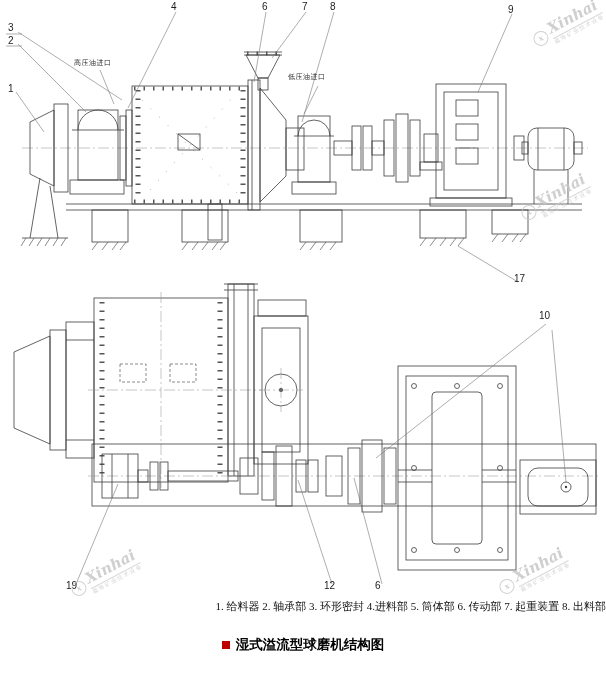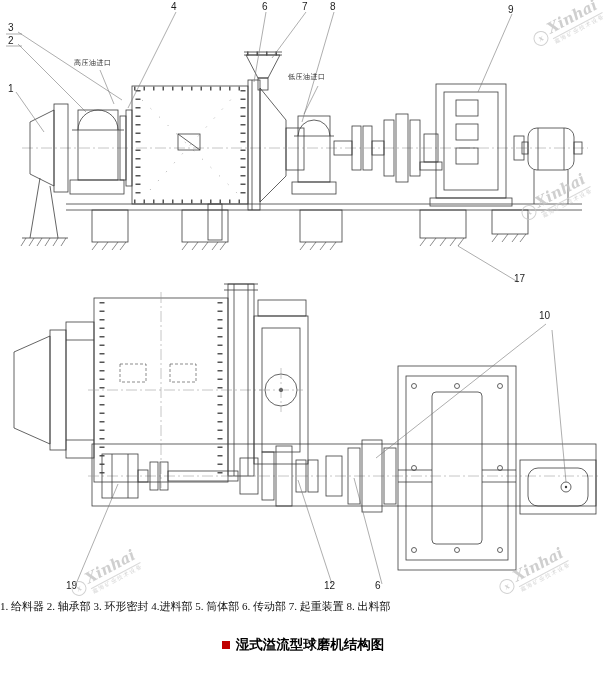--- a/index.html
+++ b/index.html
@@ -22,21 +22,21 @@
   .watermark{position:absolute;display:flex;align-items:center;gap:3px;
              transform:rotate(-28deg);transform-origin:left top;opacity:.8;}
   .wm-circle{width:13px;height:13px;border:1px solid #c6c6c6;border-radius:50%;
              display:flex;align-items:center;justify-content:center;
              font:italic bold 8px "DejaVu Serif",serif;color:#c6c6c6;}
   .wm-body{display:flex;flex-direction:column;line-height:1;}
   .wm-brand{font:italic bold 15px "DejaVu Serif",serif;color:#c4c4c4;}
   .wm-sub{font-size:5.5px;letter-spacing:1.5px;color:#cacaca;
           border-top:1px solid #d0d0d0;padding-top:1px;margin-top:1px;}
 
-  .legend{position:absolute;left:0;top:599px;width:100%;text-align:left;
+  .legend{position:absolute;left:0;top:599px;width:100%;text-align:right;
           font-family:"Liberation Serif",serif;font-size:11px;color:#111;line-height:14px;}
   .title-row{position:absolute;left:0;top:636px;width:100%;display:flex;
              align-items:center;justify-content:center;gap:6px;
              font-family:"Liberation Serif",serif;font-size:13.5px;font-weight:bold;color:#000;}
   .bullet{display:inline-block;width:8px;height:8px;background:#c00000;}
 </style>
 </head>
 <body>
 
 <div class="page">

